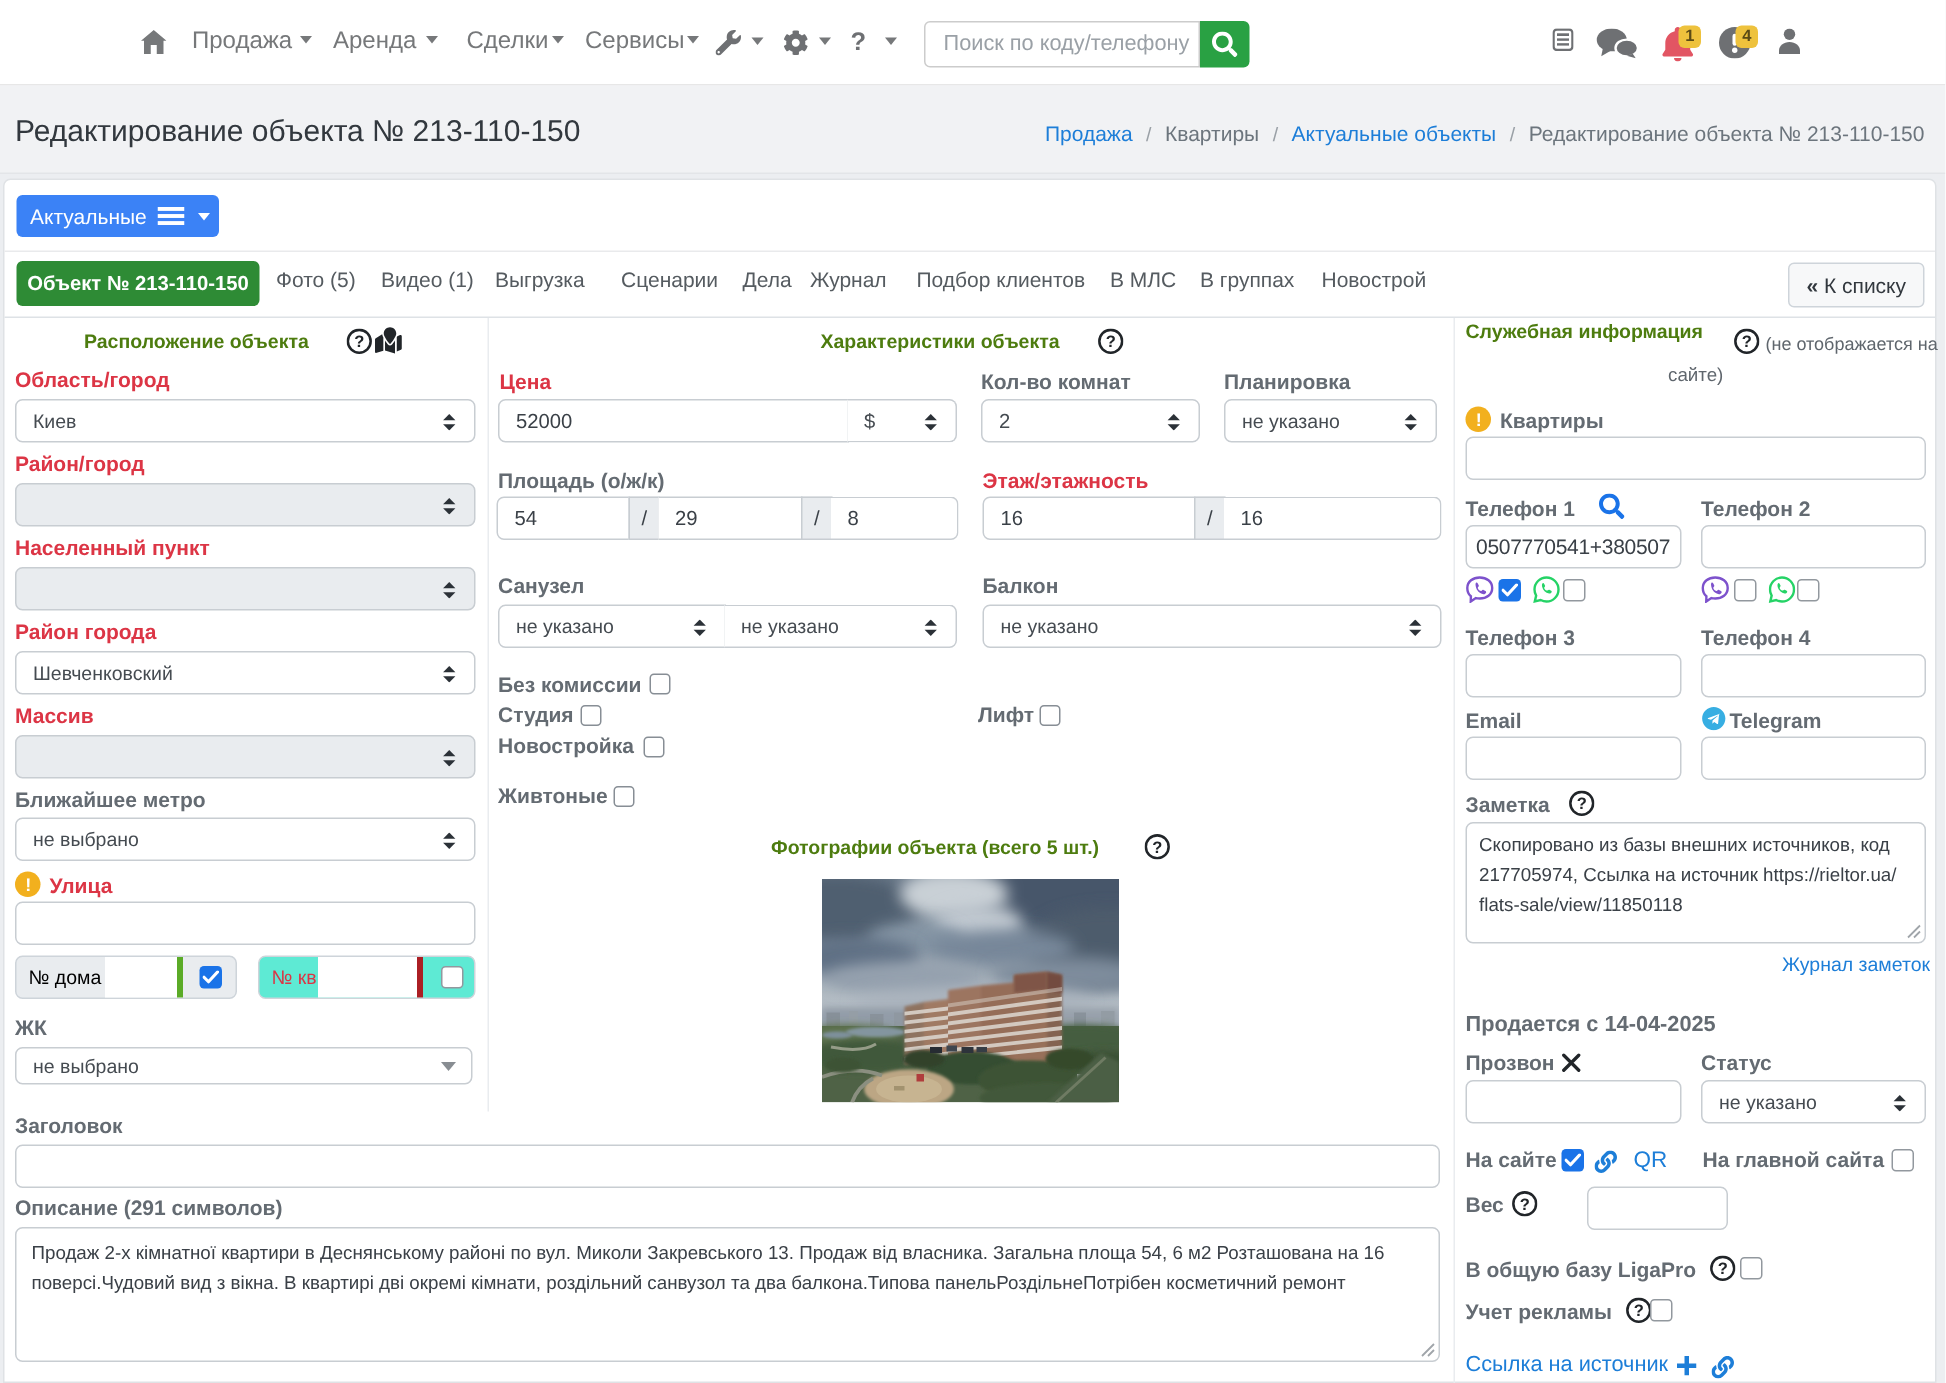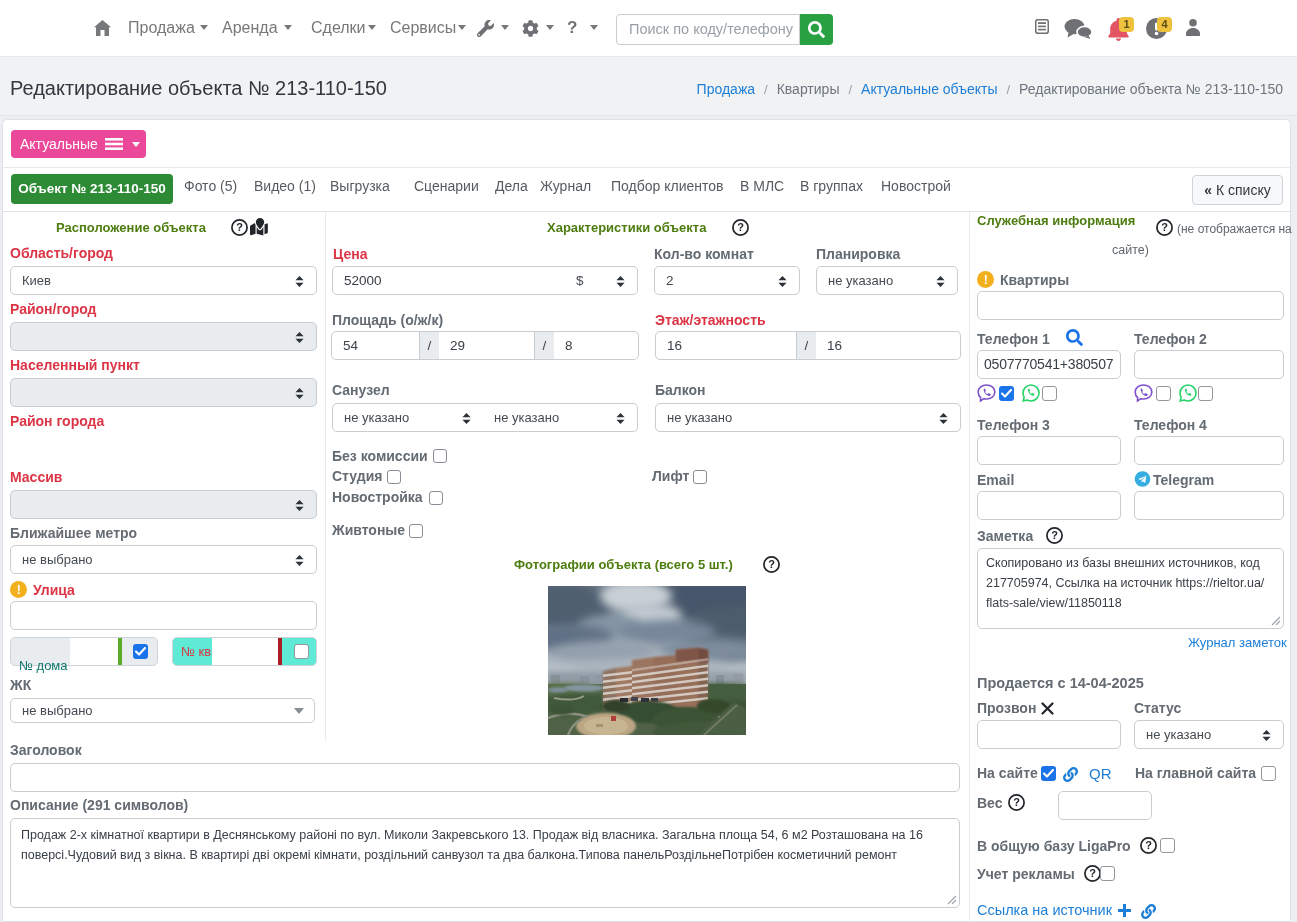--- a/index.html
+++ b/index.html
@@ -102,21 +102,21 @@
         <circle cx="7" cy="3.8" r="3.8" fill="#6e7073"></circle>
         <path fill="#6e7073" d="M7 9 C10.9 9 14 11.5 14 14.6 L14 17 L0 17 L0 14.6 C0 11.5 3.1 9 7 9 Z"></path>
       </svg>
 </div>
 
 <div id="band"></div>
 <div id="pagetitle">Редактирование объекта № 213-110-150</div>
 <div id="breadcrumb"><a>Продажа</a><span class="bsep">/</span><span class="cur">Квартиры</span><span class="bsep">/</span><a>Актуальные объекты</a><span class="bsep">/</span><span class="cur">Редактирование объекта № 213-110-150</span></div>
 
 <div id="card">
-  <div class="abs" style="left:8px;top:10px;width:135px;height:28px;background:#ec4899;border-radius:4px;color:#fff;font-size:14px;line-height:28px;padding-left:9px">Актуальные
+  <div class="abs" style="left:8px;top:10px;width:135px;height:28px;background:#3b82f6;border-radius:4px;color:#fff;font-size:14px;line-height:28px;padding-left:9px">Актуальные
     <svg style="position:absolute;left:94px;top:8px" width="18" height="12" viewBox="0 0 18 12">
           <rect y="0" width="18" height="2.6" fill="#fff"></rect>
           <rect y="4.7" width="18" height="2.6" fill="#fff"></rect>
           <rect y="9.4" width="18" height="2.6" fill="#fff"></rect>
         </svg>
     <span class="caret" style="border-top-color:#fff;position:absolute;left:121px;top:12px;margin:0"></span>
   </div>
   <div id="hr1"></div>
   <div id="tabsline"></div>
   <div id="tab-active">Объект № 213-110-150</div>
@@ -157,40 +157,44 @@
       </svg>
     </div>
 <span class="lbl lbl-red" style="left:10px;top:357px">Населенный пункт</span>
 <div class="sel dis" style="left:10px;top:378px;width:307px">
       <svg class="stepper" width="9" height="11" viewBox="0 0 9 11">
         <path d="M4.5 0 L8.6 4.2 L0.4 4.2 Z" fill="#2b3137"></path>
         <path d="M4.5 11 L8.6 6.8 L0.4 6.8 Z" fill="#2b3137"></path>
       </svg>
     </div>
 <span class="lbl lbl-red" style="left:10px;top:413px">Район города</span>
+<div class="sel" style="left:10px;top:434px;width:307px">Шевченковский<svg class="stepper" width="9" height="11" viewBox="0 0 9 11">
+        <path d="M4.5 0 L8.6 4.2 L0.4 4.2 Z" fill="#2b3137"></path>
+        <path d="M4.5 11 L8.6 6.8 L0.4 6.8 Z" fill="#2b3137"></path>
+      </svg></div>
 <span class="lbl lbl-red" style="left:10px;top:469px">Массив</span>
 <div class="sel dis" style="left:10px;top:490px;width:307px">
       <svg class="stepper" width="9" height="11" viewBox="0 0 9 11">
         <path d="M4.5 0 L8.6 4.2 L0.4 4.2 Z" fill="#2b3137"></path>
         <path d="M4.5 11 L8.6 6.8 L0.4 6.8 Z" fill="#2b3137"></path>
       </svg>
     </div>
 <span class="lbl" style="left:10px;top:525px">Ближайшее метро</span>
 <div class="sel" style="left:10px;top:545px;width:307px">не выбрано<svg class="stepper" width="9" height="11" viewBox="0 0 9 11">
         <path d="M4.5 0 L8.6 4.2 L0.4 4.2 Z" fill="#2b3137"></path>
         <path d="M4.5 11 L8.6 6.8 L0.4 6.8 Z" fill="#2b3137"></path>
       </svg></div>
 <div class="abs" style="left:10px;top:581px;width:17px;height:17px;background:#f2b01e;border-radius:50%">
       <span style="position:absolute;left:6.8px;top:2px;color:#fff;font-weight:bold;font-size:12px">!</span>
     </div>
 <span class="lbl lbl-red" style="left:33px;top:582px">Улица</span>
 <div class="inp" style="left:10px;top:601px;width:307px"></div>
 
 <div class="abs" style="left:10px;top:637px;width:148px;height:29px;background:#e9ecef;border:1px solid #ced4da;border-radius:5px">
-  <span style="position:absolute;left:8px;top:20px;font-size:13px;color:#0f766e">№ дома</span>
+  <span style="position:absolute;left:8px;top:6px;font-size:13px;color:#000000">№ дома</span>
   <div style="position:absolute;left:59px;top:0px;width:52px;height:27px;background:#fff;border-right:4px solid #5bab27"></div>
   <div style="position:absolute;left:122px;top:6px;width:15px;height:15px;background:#1a73e8;border-radius:3px">
     <svg style="position:absolute;left:2px;top:3px" width="11" height="9" viewBox="0 0 11 9">
           <path d="M1 4.5 L4 7.5 L10 1" stroke="#fff" stroke-width="2.1" fill="none" stroke-linecap="round" stroke-linejoin="round"></path>
         </svg>
   </div>
 </div>
 <div class="abs" style="left:172px;top:637px;width:145px;height:29px;background:#5eead4;border:1px solid #ced4da;border-radius:5px">
   <span style="position:absolute;left:8px;top:6px;font-size:13px;color:#dc3545">№ кв</span>
   <div style="position:absolute;left:39px;top:0px;width:70px;height:27px;background:#fff;border-right:4px solid #ab1f24"></div>

